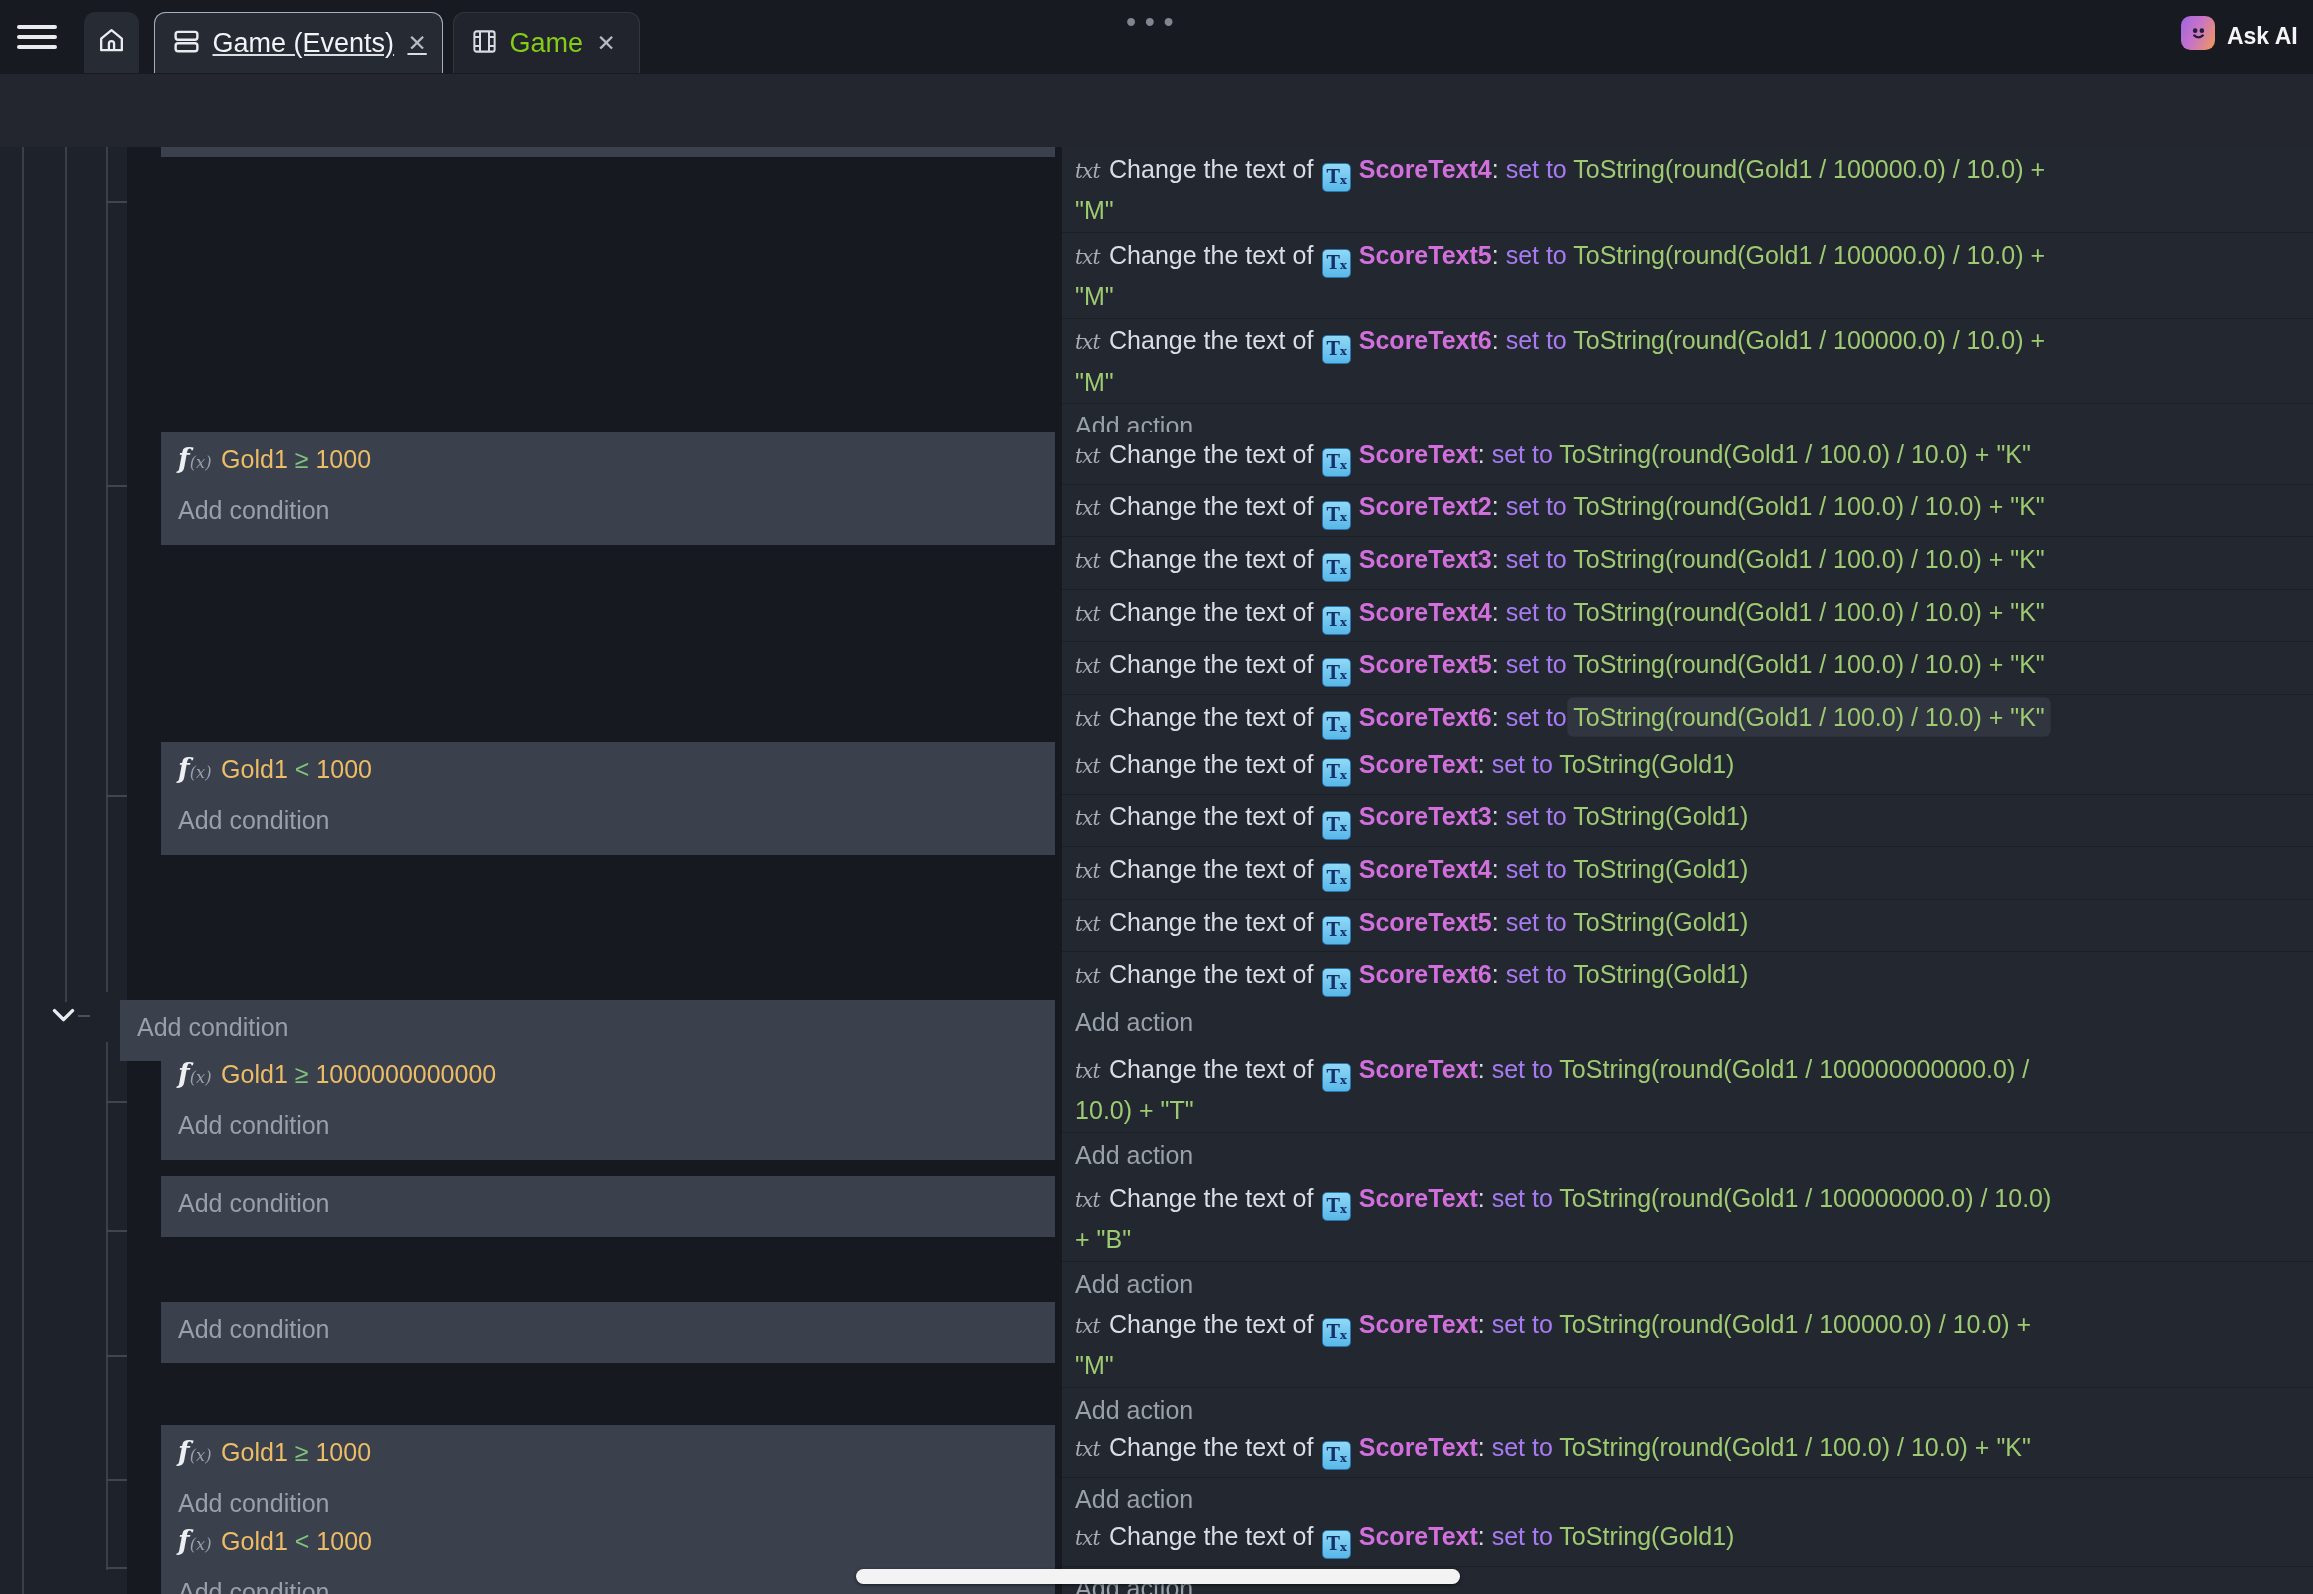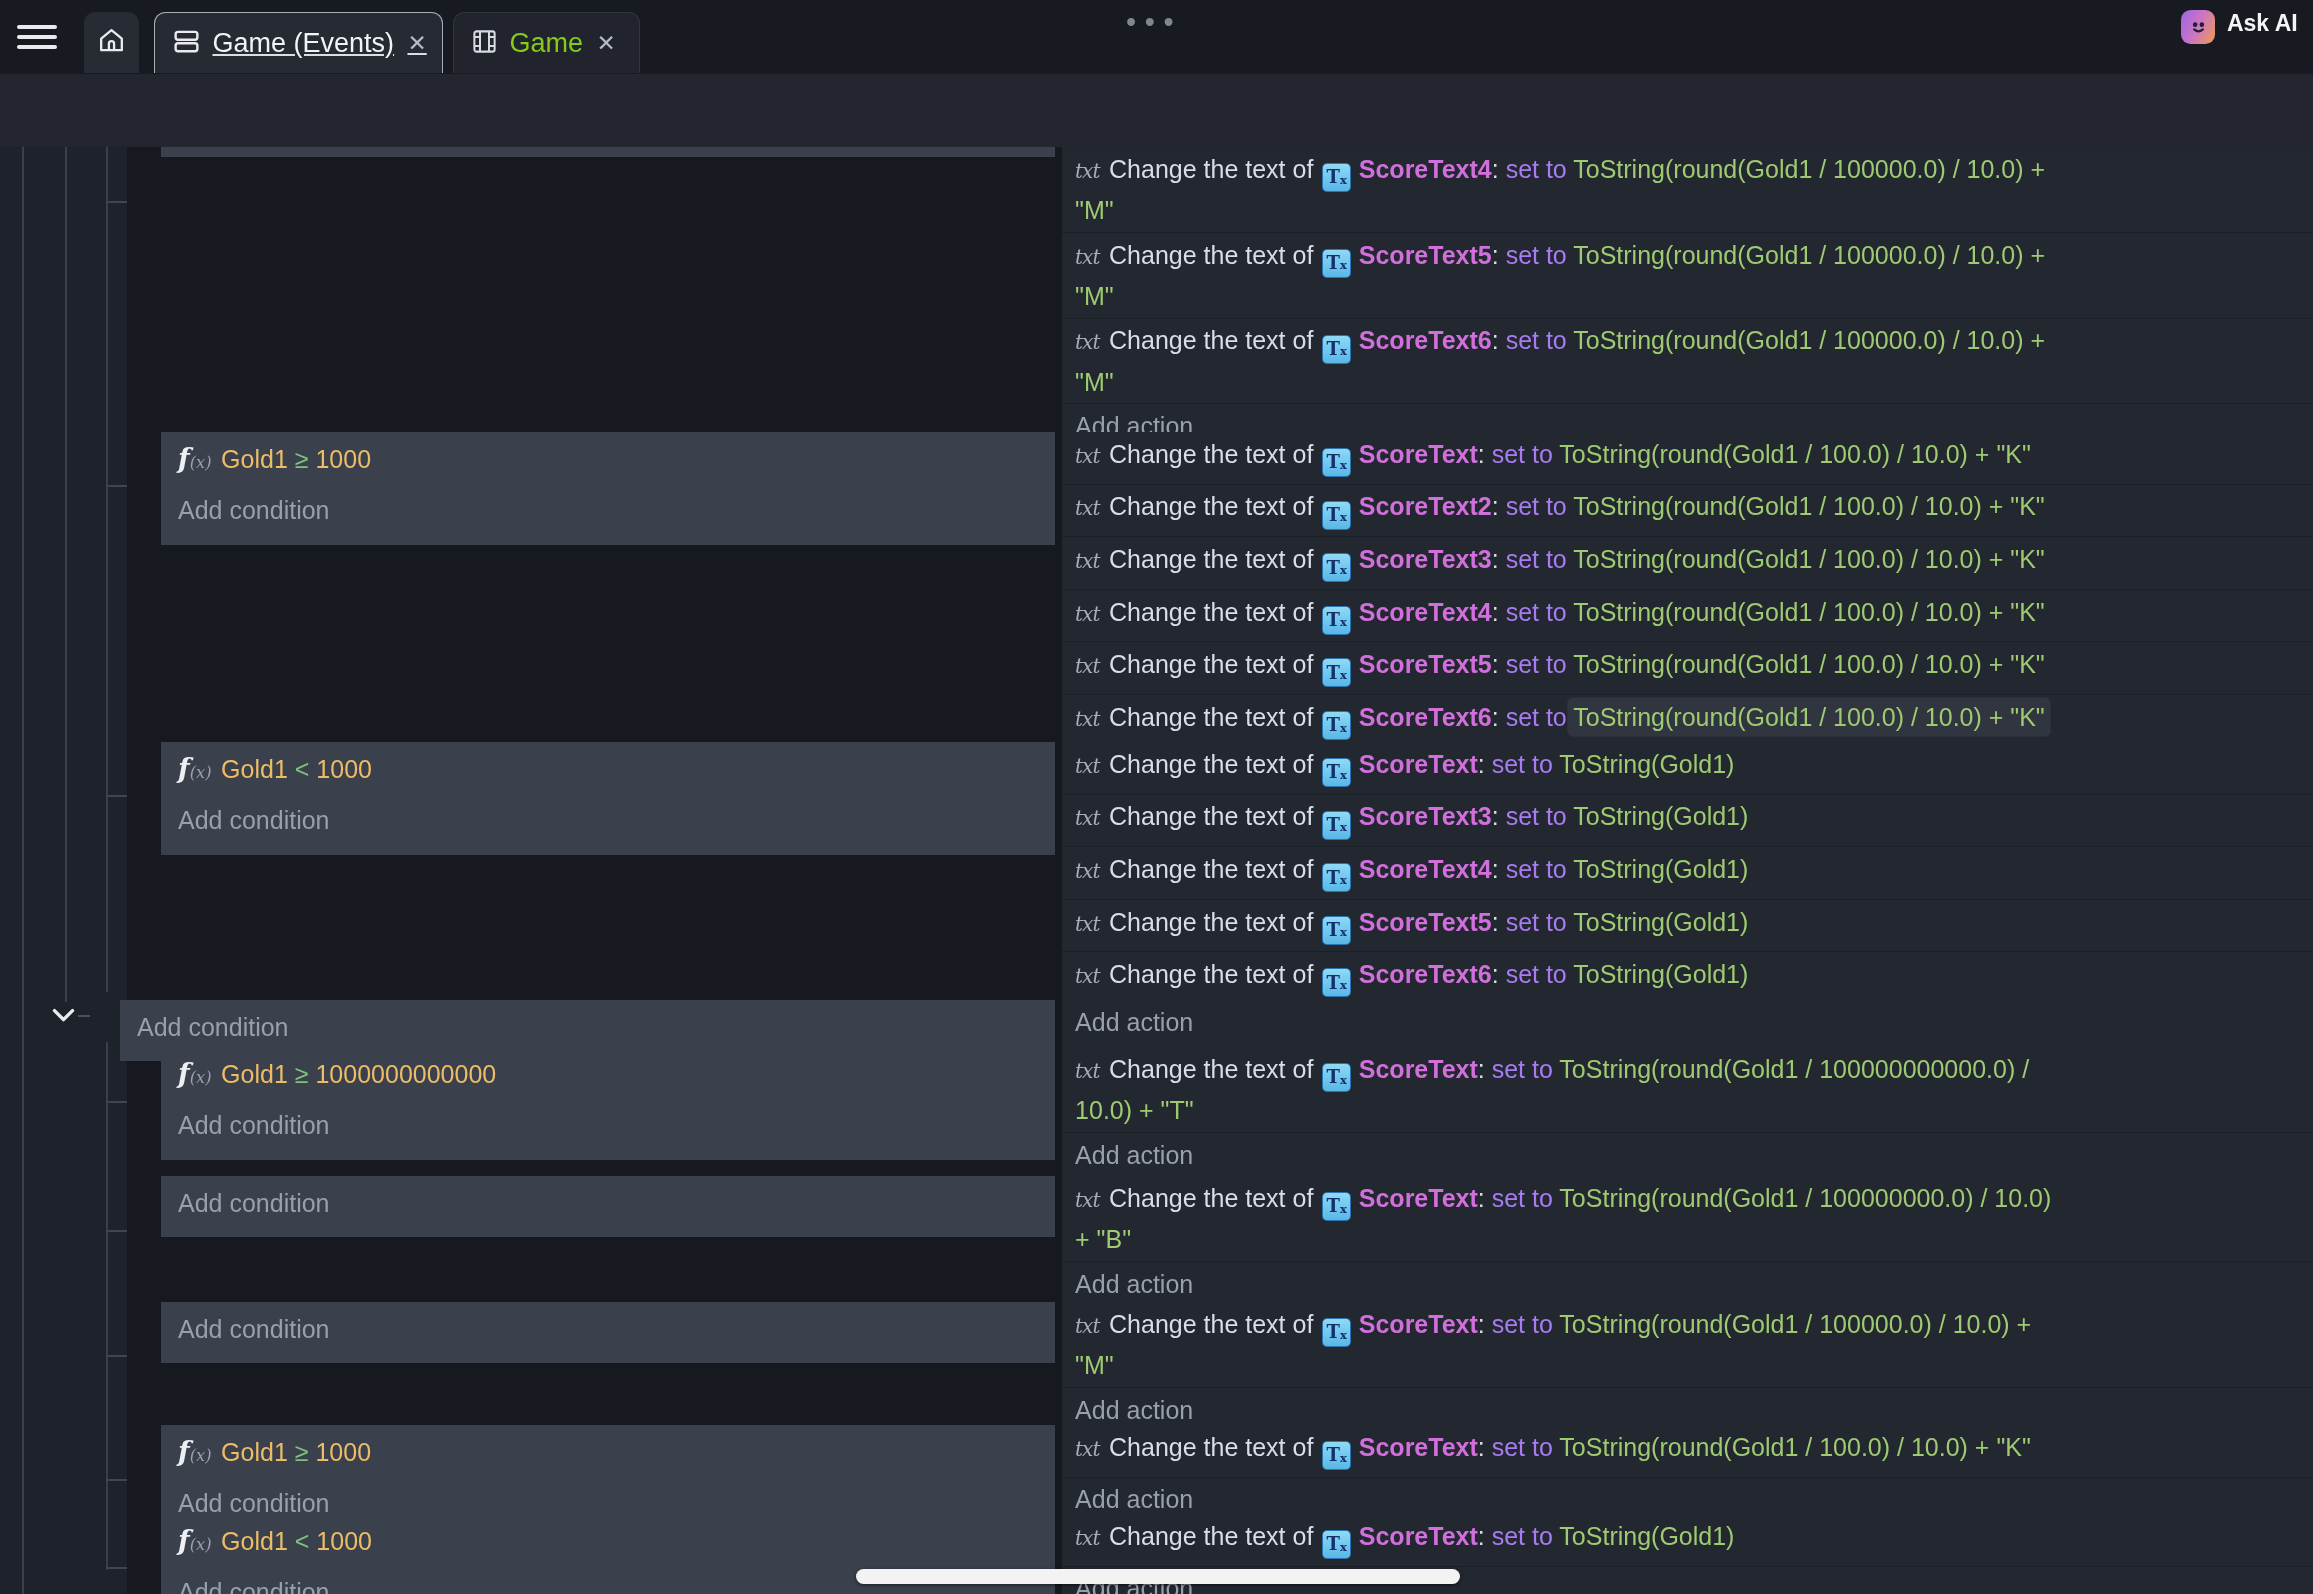--- a/index.html
+++ b/index.html
@@ -12,21 +12,21 @@
   .hamburger span{display:block;height:4.3px;background:#E9EBEF;border-radius:2.9px;margin:5.7px 1.9px;}
   .tab{position:absolute;top:12.4px;height:61px;display:flex;align-items:center;gap:11.5px;
        border-radius:11.5px 11.5px 0 0;padding:0 17px;box-sizing:border-box;}
   .tab-home{left:84px;width:55px;background:#272B33;justify-content:center;padding:0;}
   .tab-active{left:154px;width:289px;background:#262A32;border:1.9px solid #A9AFB9;border-bottom:none;text-decoration:underline;}
   .tab-inactive{left:453px;width:187px;background:#21242C;border:1.9px solid #31353E;border-bottom:none;}
   .tab-label{font-size:27px;color:#F2F3F6;white-space:nowrap;}
   .tab-inactive .tab-label{color:#84cc16;text-align:right;}
   .tab-close{font-size:23px;color:#B6BBC4;margin-left:1.9px;cursor:pointer;}
   .win-dots{position:absolute;left:1126px;top:5.7px;font-size:29px;letter-spacing:8.6px;color:#80868F;}
-  .askai{position:absolute;right:15.3px;top:10px;display:flex;align-items:flex-start;gap:11.5px;cursor:pointer;}
+  .askai{position:absolute;right:15.3px;top:16px;display:flex;align-items:flex-end;gap:11.5px;cursor:pointer;}
   .askai-icon{width:34px;height:34px;border-radius:9.6px;
       background:linear-gradient(115deg,#9D66E3 0%,#C873C8 45%,#F09A55 100%);
       display:flex;align-items:center;justify-content:center;}
   .askai-label{font-size:23px;font-weight:bold;color:#F4F5F7;}
   
   .toolbar{position:absolute;left:0;top:74px;width:100%;height:74px;background:#23262F;}
   .tool-ic{position:absolute;top:92px;width:36px;height:36px;cursor:pointer;}
   .tool-ic svg{width:100%;height:100%;}
   .save-dot{position:absolute;left:80px;top:84px;width:12.4px;height:12.4px;border-radius:50%;}
   .btn-preview{position:absolute;left:946px;top:84px;height:50px;display:flex;align-items:center;

